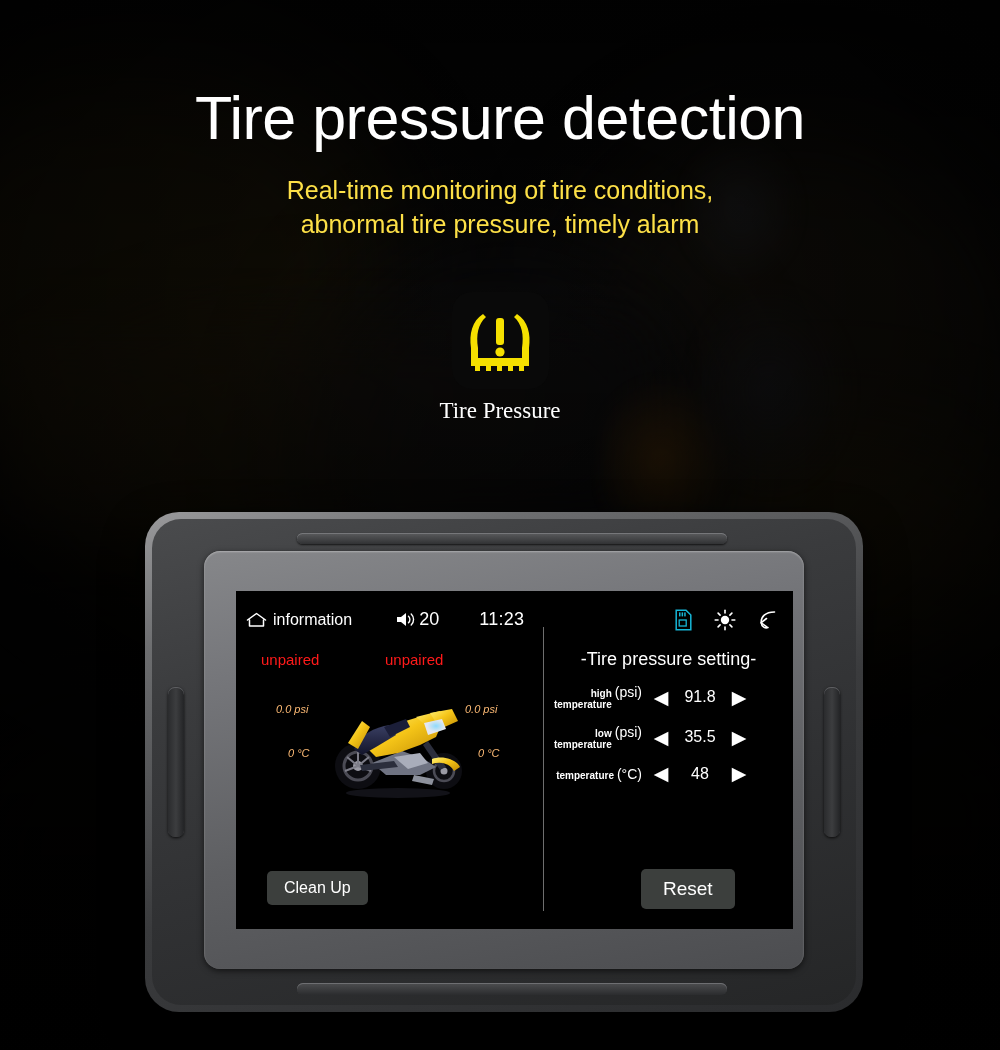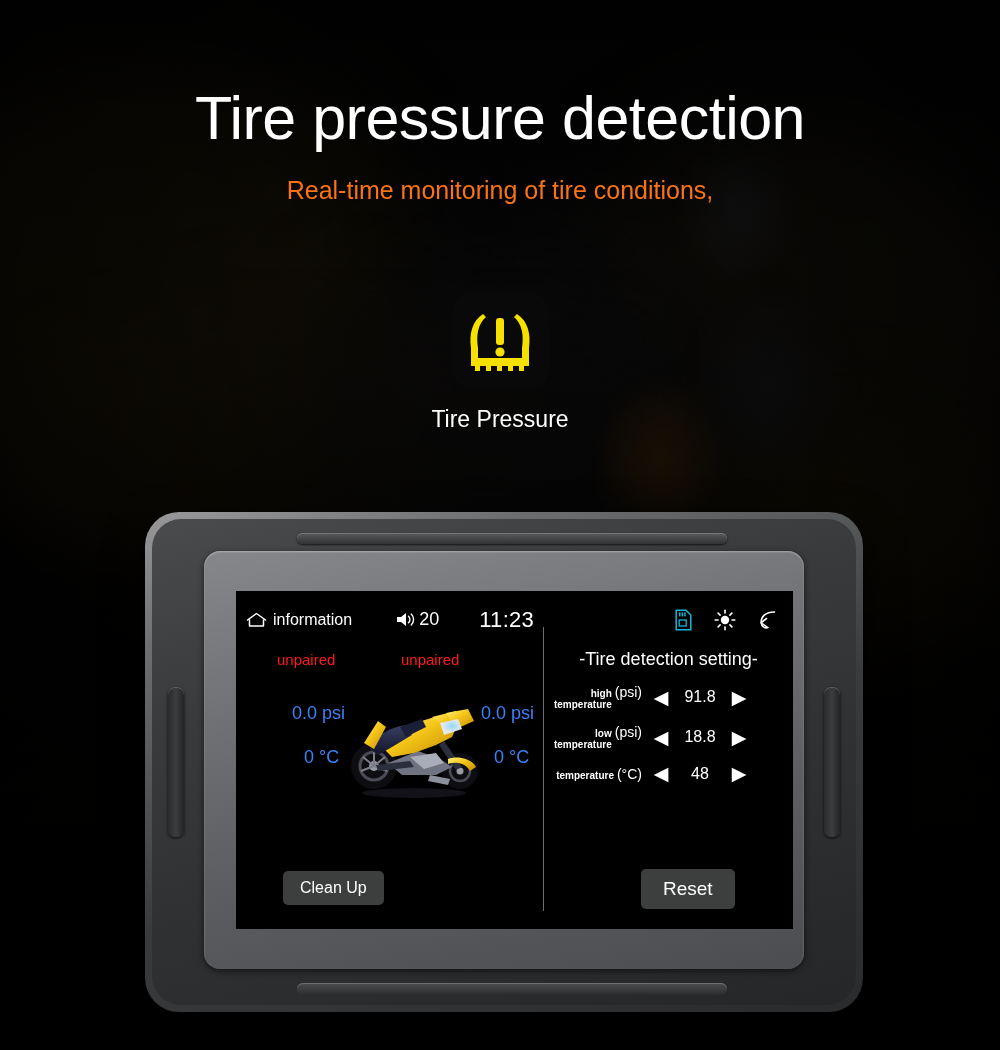--- a/index.html
+++ b/index.html
@@ -54,38 +54,38 @@
     line-height:1.05;
     font-weight:400;
     color:#ffffff;
     letter-spacing:-.5px;
   }
   #hero-sub {
     margin-top:24px;
     font-size:25px;
     line-height:1.35;
     font-weight:400;
-    color:#f97316;
+    color:#fde047;
   }
 
   
   #tpms-block {
     position:absolute; left:0; top:292px; width:1000px;
     text-align:center; z-index:6;
   }
   #tpms-badge {
     width:97px; height:97px; margin:0 auto;
     background:#090909;
     border-radius:20px;
     position:relative;
     display:flex; align-items:center; justify-content:center;
   }
   #tpms-caption {
-    margin-top:16px;
-    font-size:23px; line-height:1.22; color:#fff; font-weight:400;
+    margin-top:8px;
+    font-size:23px; line-height:1.22; color:#fff; font-weight:400;font-family:Liberation Serif, serif;
   }
 
   
   #device {
     position:absolute;
     left:145px; top:512px;
     width:718px; height:500px;
     z-index:7;
   }
   
@@ -145,44 +145,44 @@
 
   
   #statusbar {
     position:absolute; left:0; top:0; width:100%; height:40px;
     display:flex; align-items:center;
     padding:17px 10px 0 10px;
   }
   #home-group { display:flex; align-items:center; gap:6px; }
   #vol-group { display:flex; align-items:center; gap:3px; margin-left:44px; }
   #vol-value { font-size:18px; }
-  #clock { font-size:22px; margin-left:40px; letter-spacing:.3px; }
+  #clock { font-size:18px; margin-left:40px; letter-spacing:.3px; }
   #sb-right { margin-left:auto; display:flex; align-items:center; gap:22px; padding-right:4px; }
 
   
   #divider {
     position:absolute; left:307px; top:36px; width:1px; height:284px;
     background:#6e6e6e;
   }
 
   
-  #left-panel { position:absolute; left:16px; top:40px; width:307px; height:298px; }
+  #left-panel { position:absolute; left:0; top:40px; width:307px; height:298px; }
   .unpaired {
     position:absolute; top:20px;
     color:#ff1a1a; font-size:15px; white-space:nowrap;
   }
   #unpaired-left  { left:25px; }
   #unpaired-right { left:149px; }
 
   #moto {
     position:absolute; left:88px; top:62px; width:148px; height:105px;
     overflow:hidden;
   }
 
-  .readout { position:absolute; font-size:18px; color:#3b82f6; white-space:nowrap; }
+  .readout { position:absolute; font-size:11px; color:#fdba74; white-space:nowrap;font-style:italic; }
   #psi-left   { left:40px;  top:72px; }
   #psi-right  { left:229px; top:72px; }
   #temp-left  { left:52px;  top:116px; }
   #temp-right ) { }
   #temp-right { left:242px; top:116px; }
 
   #cleanup-btn {
     position:absolute; left:31px; top:240px;
     padding:8px 17px;
     background:#3c3f3d;
@@ -237,20 +237,21 @@
   <div class="bgblob b7"></div>
   <div class="track"></div>
   <div class="rider"></div>
   <div id="bg-vignette"></div>
 </div>
 
 <div id="hero">
   <div id="hero-title">Tire pressure detection</div>
   <div id="hero-sub">
     <div>Real-time monitoring of tire conditions,</div>
+    <div>abnormal tire pressure, timely alarm</div>
   </div>
 </div>
 
 <div id="tpms-block">
   <div id="tpms-badge">
     <svg width="78" height="66" viewBox="0 0 78 66">
 
       <path d="M22 6 C11 13, 8 26, 10 40 L10 50 L17 50 L17 40 C15 27, 17 16, 25 9 Z" fill="#f5e000"></path>
 
       <path d="M56 6 C67 13, 70 26, 68 40 L68 50 L61 50 L61 40 C63 27, 61 16, 53 9 Z" fill="#f5e000"></path>
@@ -403,21 +404,21 @@
 
     <div id="psi-left" class="readout">0.0 psi</div>
     <div id="psi-right" class="readout">0.0 psi</div>
     <div id="temp-left" class="readout">0  °C</div>
     <div id="temp-right" class="readout">0  °C</div>
 
     <button id="cleanup-btn">Clean Up</button>
   </div>
 
   <div id="right-panel">
-    <div id="right-title">-Tire detection setting-</div>
+    <div id="right-title">-Tire pressure setting-</div>
 
     <div class="setting-row">
       <div class="setting-label">
         <span class="label-words">
           <span>high</span><br>
           <span>temperature</span>
         </span>
         <span class="label-unit">(psi)</span>
       </div>
       <div class="arrow arrow-left">◀</div>
@@ -427,21 +428,21 @@
 
     <div class="setting-row">
       <div class="setting-label">
         <span class="label-words">
           <span>low</span><br>
           <span>temperature</span>
         </span>
         <span class="label-unit">(psi)</span>
       </div>
       <div class="arrow arrow-left">◀</div>
-      <div class="setting-value">18.8</div>
+      <div class="setting-value">35.5</div>
       <div class="arrow">▶</div>
     </div>
 
     <div class="setting-row">
       <div class="setting-label">
         <span class="label-words">
           <span>temperature</span>
         </span>
         <span class="label-unit">(°C)</span>
       </div>

